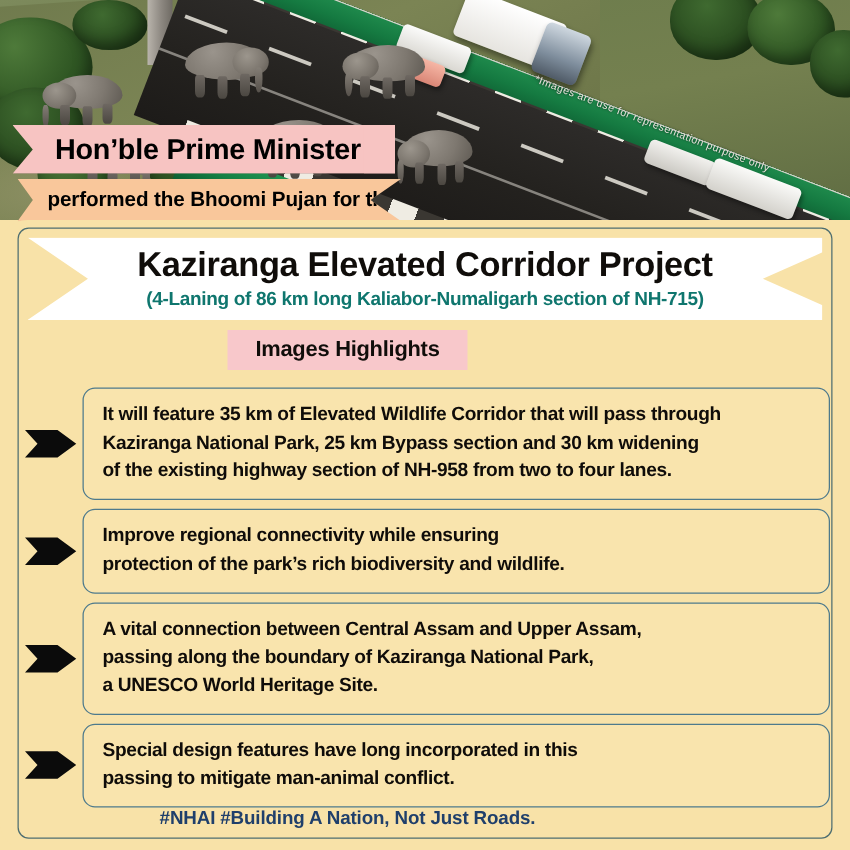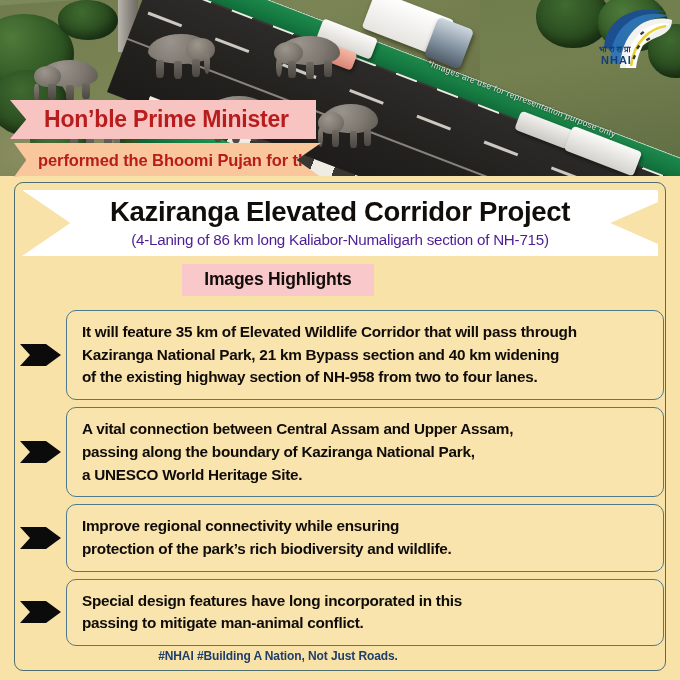--- a/index.html
+++ b/index.html
@@ -78,53 +78,53 @@
   .ribbon{position:absolute;display:flex;align-items:center;
     box-shadow:0 1px 3px rgba(0,0,0,.35);}
   .ribbon.pink{left:10px;top:100px;width:306px;height:39px;background:#f7c4c2;
     clip-path:polygon(0 0,100% 0,100% 100%,0 100%,5.3% 50%);
     padding-left:34px;box-sizing:border-box;}
   .ribbon.pink::after{content:"";position:absolute;right:-1px;top:0;width:26px;height:100%;
     background:#f7c4c2;clip-path:polygon(0 0,100% 0,66% 50%,100% 100%,0 100%);}
   .ribbon.peach{left:14px;top:143px;width:307px;height:34px;background:#f9c79b;
     clip-path:polygon(0 0,100% 0,92% 50%,100% 100%,0 100%,4% 50%);
     padding-left:24px;box-sizing:border-box;}
-  .ribbon .txt{font-weight:bold;color:#b91c1c;}
+  .ribbon .txt{font-weight:bold;color:#000000;}
   .ribbon.pink .txt{font-size:23px;letter-spacing:-.2px;}
   .ribbon.peach .txt{font-size:16.5px;letter-spacing:-.1px;}
 
   
   .panel{position:absolute;left:0;top:176px;width:556px;height:504px;background:#f8e2a8;border-radius:22px;}
   .panel-frame{position:absolute;left:14px;top:6px;width:652px;height:489px;
     border:1.6px solid #4e6e70;border-radius:9px;box-sizing:border-box;}
 
   
   .title-banner{position:absolute;left:22px;top:14px;width:636px;height:66px;
     background:#ffffff;
     clip-path:polygon(0 0, 100% 0, 100% 18%, 92.5% 50%, 100% 82%, 100% 100%, 0 100%, 7.6% 50%);
     display:flex;flex-direction:column;align-items:center;justify-content:center;}
   .title-main{font-size:27.5px;font-weight:bold;color:#100d0a;letter-spacing:-.3px;line-height:1;}
-  .title-sub{font-size:15.2px;font-weight:normal;color:#4c1d95;margin-top:5px;letter-spacing:-.25px;}
+  .title-sub{font-size:15.2px;font-weight:bold;color:#0f766e;margin-top:5px;letter-spacing:-.25px;}
 
   .highlights{position:absolute;left:0;right:0;top:88px;display:flex;justify-content:center;}
   .highlights .pill{background:#f8c8cb;padding:5px 22px 6px;}
   .highlights .pill span{font-size:17.5px;font-weight:bold;color:#100d0a;letter-spacing:-.2px;}
 
   
   .bullets{position:absolute;left:18px;top:134px;width:646px;}
   .bullet{position:relative;display:flex;align-items:center;margin-bottom:7px;}
   .chev{flex:0 0 42px;height:26px;margin-right:4px;margin-left:2px;}
   .chev svg{display:block;}
   .bullet-box{flex:1 1 auto;border:1.5px solid #4e7a8c;border-radius:10px;
     background:#f9e4ad;padding:9px 12px 10px 14px;box-sizing:border-box;}
   .bullet-box p{margin:1px;font-size:15.3px;line-height:1.42;font-weight:bold;
     color:#0f0c09;letter-spacing:-.25px;}
 
   .footer{position:absolute;left:0;right:0;bottom:16px;text-align:center;}
-  .footer span{font-size:12px;font-weight:bold;color:#1f3f6b;letter-spacing:-.1px;text-align:right;}
+  .footer span{font-size:15px;font-weight:bold;color:#1f3f6b;letter-spacing:-.1px;text-align:right;}
 </style>
 </head>
 <body>
 
 <div class="poster">
 
   <div class="hero">
     <div class="hero-sky"></div>
     <div class="ground"></div>
 
@@ -230,38 +230,20 @@
       <div class="body"></div>
       <div class="head" style="left:-4px;top:8px;"></div>
       <div class="trunk" style="left:-4px;top:24px;"></div>
       <div class="leg" style="left:10px;top:26px;"></div>
       <div class="leg" style="left:28px;top:27px;"></div>
       <div class="leg" style="left:42px;top:25px;"></div>
     </div>
 
     <div class="disclaimer">*Images are use for representation purpose only</div>
 
-    <div class="logo">
-      <svg viewBox="0 0 78 72" width="78" height="72">
-        <rect x="0" y="0" width="78" height="72" fill="#5d6b46" opacity="0.0"></rect>
-        <path d="M8 46 C10 14 42 2 70 10 C46 10 22 20 20 48 Z" fill="#1d4f8f"></path>
-        <path d="M14 60 C16 18 48 6 74 14 C50 16 28 26 26 62 Z" fill="#2a74c4" opacity=".85"></path>
-        <path d="M24 66 C26 24 54 12 76 18 C76 26 72 30 64 34 C44 42 36 52 34 66 Z" fill="#f2f2f0"></path>
-        <path d="M30 66 C32 30 56 18 74 22 C58 28 44 38 40 66 Z" fill="#ffffff"></path>
-        <path d="M35 64 C38 38 56 26 70 24" stroke="#e8d23a" stroke-width="2.6" fill="none"></path>
-        <g fill="#3a3a38">
-          <rect x="44" y="30" width="4" height="2.4" transform="rotate(-38 46 31)"></rect>
-          <rect x="50" y="36" width="4" height="2.4" transform="rotate(-30 52 37)"></rect>
-          <rect x="40" y="44" width="4" height="2.4" transform="rotate(-55 42 45)"></rect>
-          <rect x="36" y="54" width="4" height="2.4" transform="rotate(-68 38 55)"></rect>
-        </g>
-        <text x="3" y="50" font-family="'Liberation Sans',sans-serif" font-size="8" fill="#143d73" font-weight="bold">भा रा रा प्रा</text>
-        <text x="5" y="62" font-family="'Liberation Sans',sans-serif" font-size="11" fill="#143d73" font-weight="bold" letter-spacing="1">NHAI</text>
-      </svg>
-    </div>
   </div>
 
   <div class="ribbon pink">
     <span class="txt">Hon’ble Prime Minister</span>
   </div>
   <div class="ribbon peach">
     <span class="txt">performed the Bhoomi Pujan for the</span>
   </div>
 
   <div class="panel">
@@ -281,47 +263,47 @@
     <div class="bullets">
 
       <div class="bullet">
         <div class="chev">
           <svg viewBox="0 0 42 26" width="42" height="26">
             <path d="M0 2 L26 2 L41 13 L26 24 L0 24 L10 13 Z" fill="#0b0b0b"></path>
           </svg>
         </div>
         <div class="bullet-box">
           <p>It will feature 35 km of Elevated Wildlife Corridor that will pass through</p>
-          <p>Kaziranga National Park, 21 km Bypass section and 40 km widening</p>
+          <p>Kaziranga National Park, 25 km Bypass section and 30 km widening</p>
           <p>of the existing highway section of NH-958 from two to four lanes.</p>
         </div>
       </div>
 
       <div class="bullet">
         <div class="chev">
           <svg viewBox="0 0 42 26" width="42" height="26">
             <path d="M0 2 L26 2 L41 13 L26 24 L0 24 L10 13 Z" fill="#0b0b0b"></path>
           </svg>
         </div>
         <div class="bullet-box">
-          <p>A vital connection between Central Assam and Upper Assam,</p>
-          <p>passing along the boundary of Kaziranga National Park,</p>
-          <p>a UNESCO World Heritage Site.</p>
+          <p>Improve regional connectivity while ensuring</p>
+          <p>protection of the park’s rich biodiversity and wildlife.</p>
         </div>
       </div>
 
       <div class="bullet">
         <div class="chev">
           <svg viewBox="0 0 42 26" width="42" height="26">
             <path d="M0 2 L26 2 L41 13 L26 24 L0 24 L10 13 Z" fill="#0b0b0b"></path>
           </svg>
         </div>
         <div class="bullet-box">
-          <p>Improve regional connectivity while ensuring</p>
-          <p>protection of the park’s rich biodiversity and wildlife.</p>
+          <p>A vital connection between Central Assam and Upper Assam,</p>
+          <p>passing along the boundary of Kaziranga National Park,</p>
+          <p>a UNESCO World Heritage Site.</p>
         </div>
       </div>
 
       <div class="bullet">
         <div class="chev">
           <svg viewBox="0 0 42 26" width="42" height="26">
             <path d="M0 2 L26 2 L41 13 L26 24 L0 24 L10 13 Z" fill="#0b0b0b"></path>
           </svg>
         </div>
         <div class="bullet-box">

